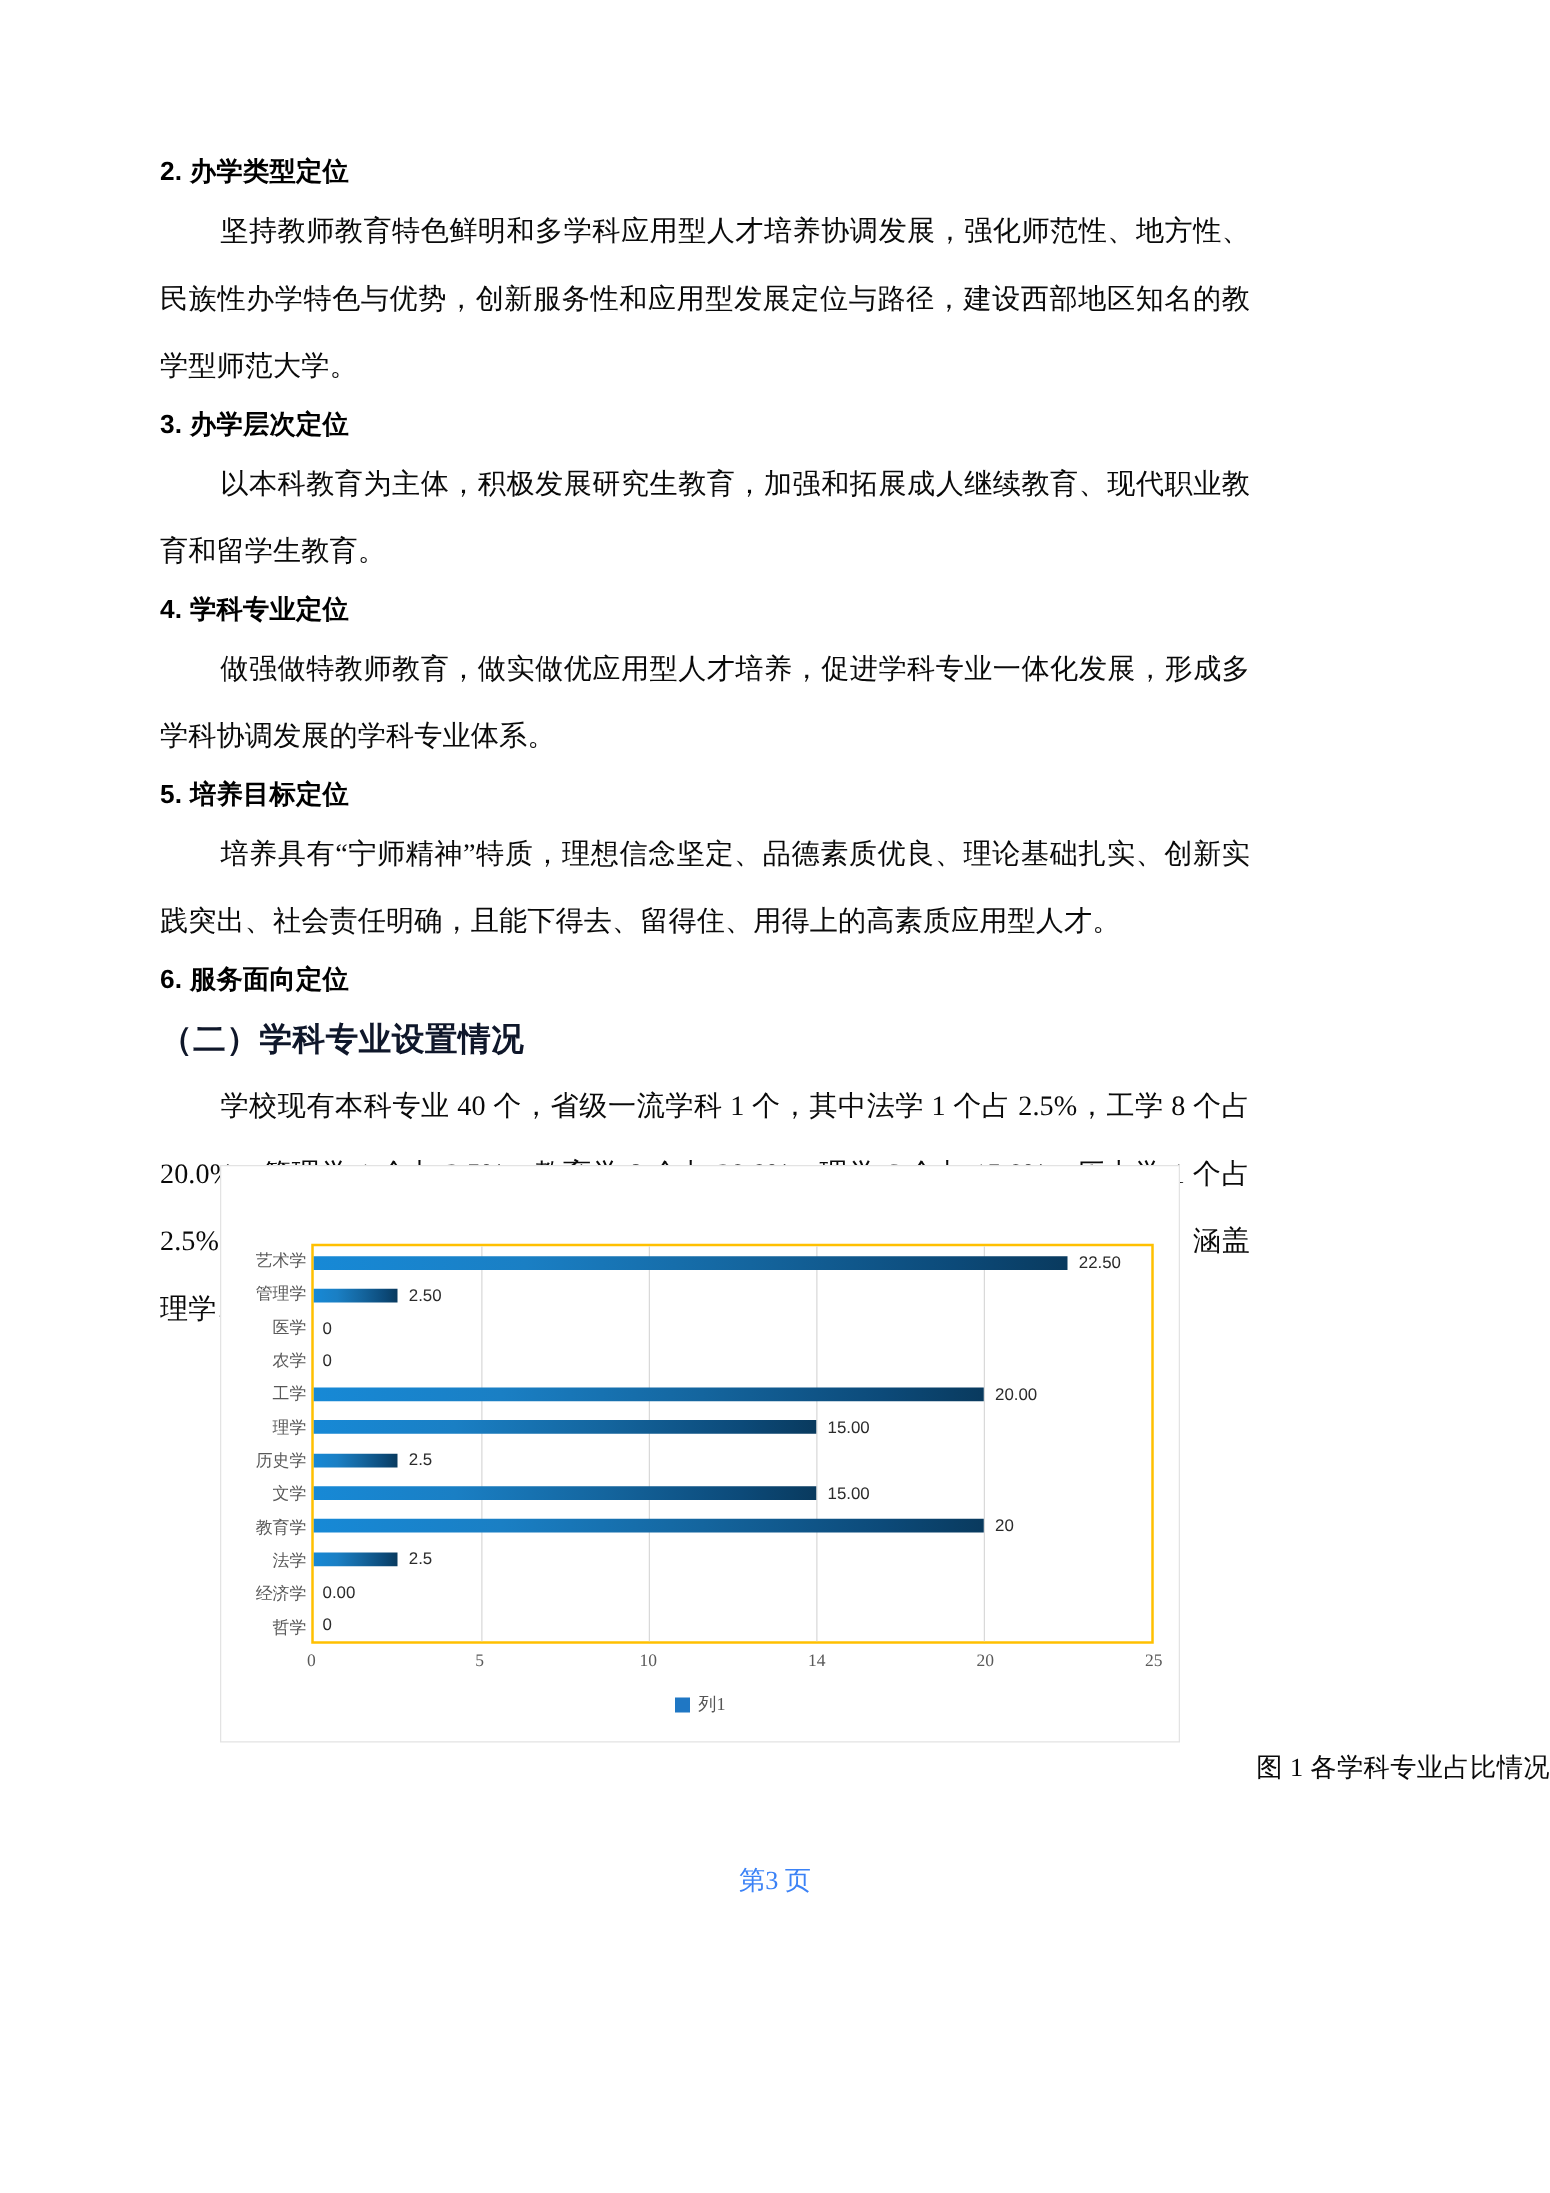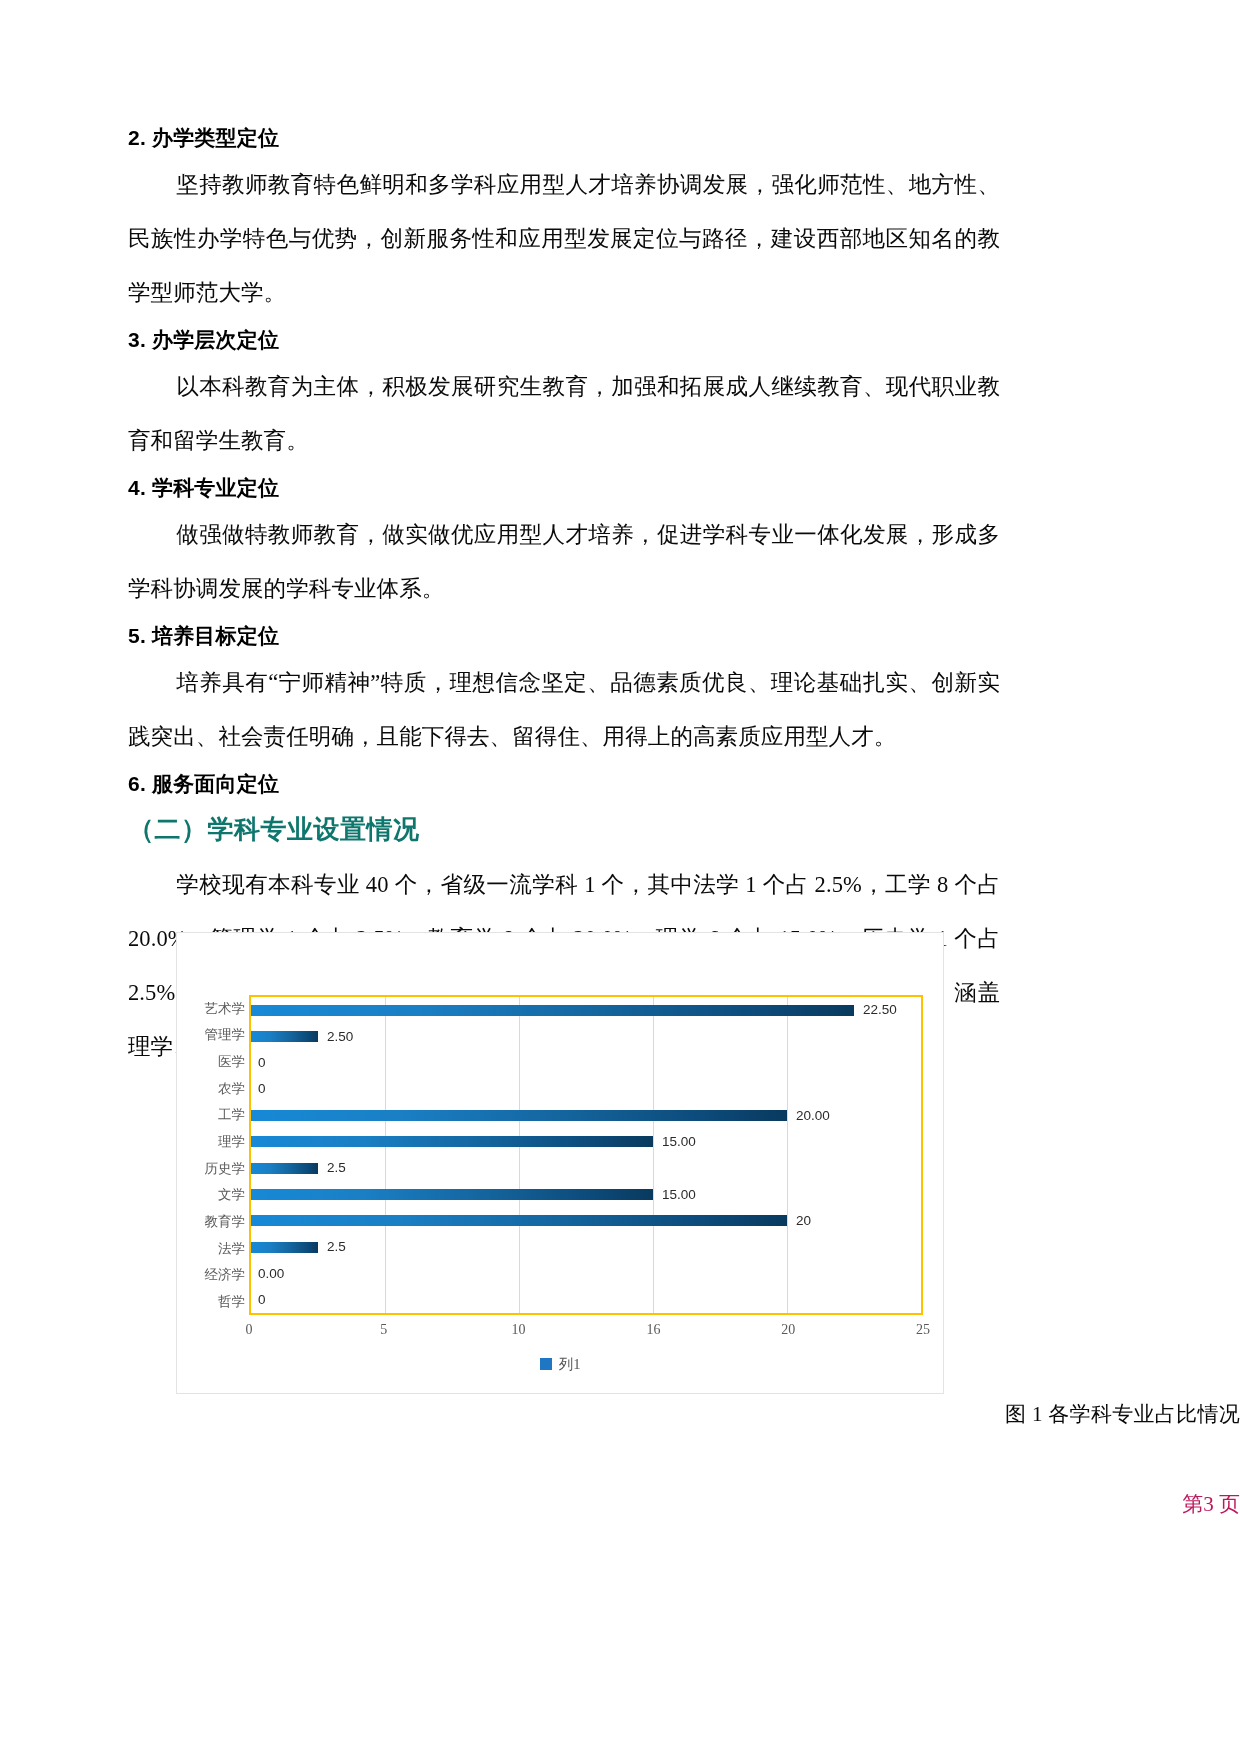--- a/index.html
+++ b/index.html
@@ -28,26 +28,26 @@
     font-family: "Liberation Sans", "DejaVu Sans", sans-serif;
     font-weight: bold;
     font-size: 21px;
     line-height: 40px;
     letter-spacing: 0.2px;
     margin: 0;
     color: #000;
     white-space: nowrap;
   }
   .h-sec {
-    font-family: Liberation Mono, monospace;
+    font-family: Liberation Sans, sans-serif;
     font-weight: bold;
     font-size: 26px;
     line-height: 54px;
     margin: 0;
-    color: #0f766e;
+    color: #0f172a;
     letter-spacing: 0.5px;
   }
 
   
   .para {
     font-family: "Liberation Serif", "DejaVu Serif", serif;
     font-size: 22.5px;
     line-height: 54px;
     margin: 0;
     text-align: justify;
@@ -197,24 +197,24 @@
     color: #0a0a0a;
     letter-spacing: 0.3px;
   }
 
   
   .footer {
     position: absolute;
     left: 0;
     right: 0;
     top: 1490px;
-    text-align: right;
+    text-align: center;
     font-family: "Liberation Serif", "DejaVu Serif", serif;
     font-size: 21px;
-    color: #be185d;
+    color: #3b82f6;
   }
 </style>
 </head>
 <body>
 
 <div class="page">
 
   <div class="content">
 
     <h3 class="h-num">2. 办学类型定位</h3>
@@ -310,21 +310,21 @@
               <div class="bar zero" style="width: 0%;"></div>
               <span class="val" style="margin-left: 7px;">0</span>
             </div>
           </div>
       </div>
 
       <div class="xaxis" id="xaxis">
           <div class="xtick" style="left: 0%;">0</div>
           <div class="xtick" style="left: 20%;">5</div>
           <div class="xtick" style="left: 40%;">10</div>
-          <div class="xtick" style="left: 60%;">16</div>
+          <div class="xtick" style="left: 60%;">14</div>
           <div class="xtick" style="left: 80%;">20</div>
           <div class="xtick" style="left: 100%;">25</div>
         </div>
 
       <div class="legend">
         <span class="legend-swatch"></span>
         <span class="legend-text">列1</span>
       </div>
 
     </div>

